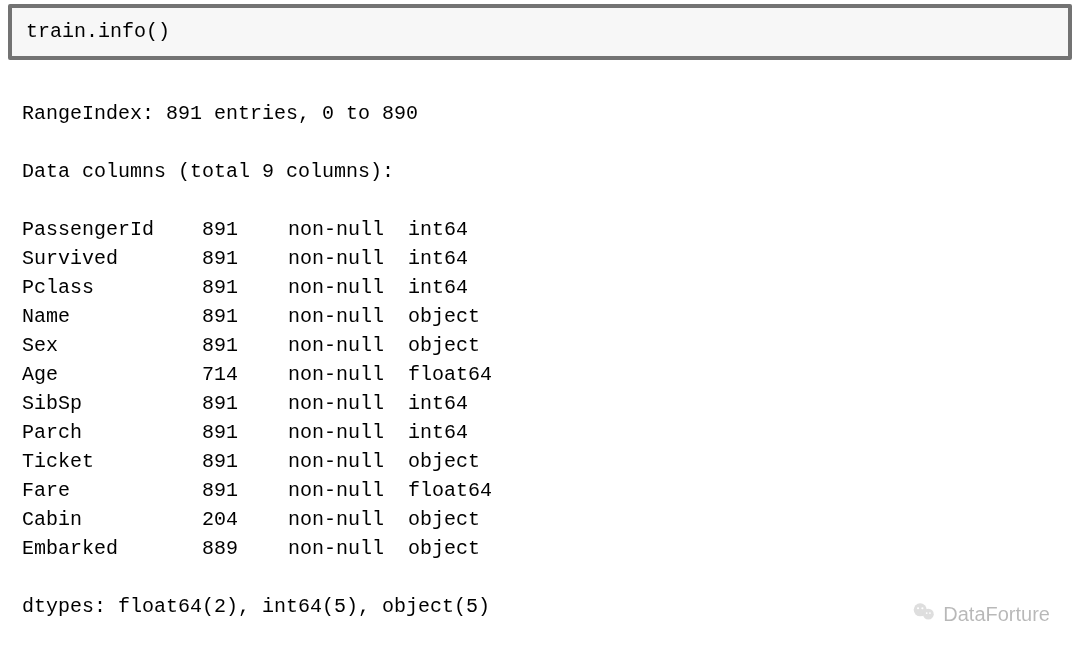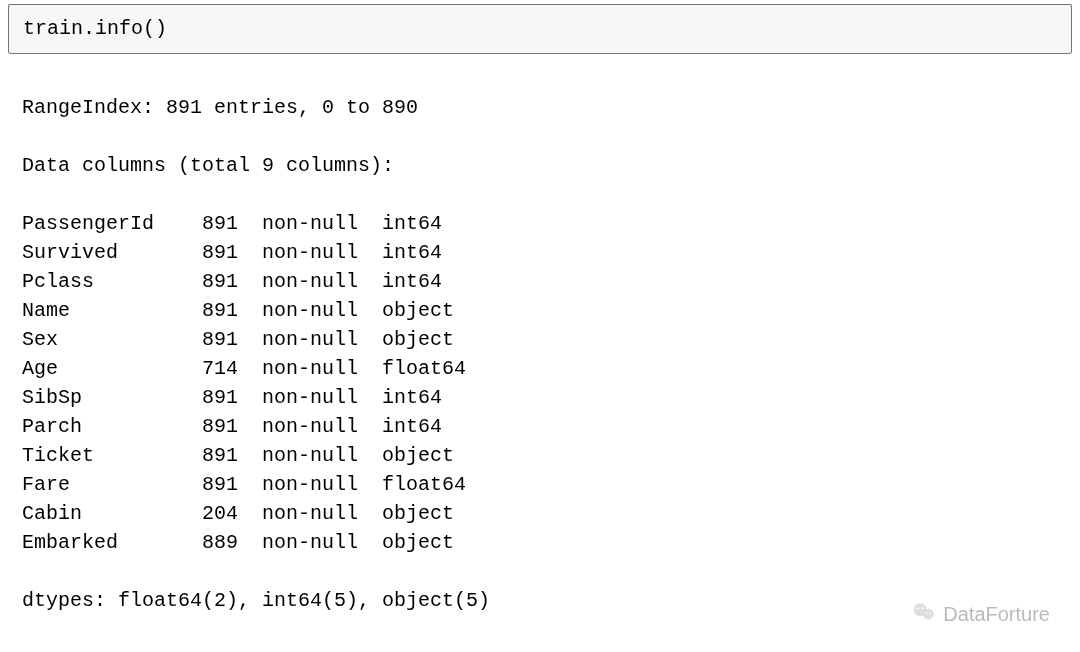--- a/index.html
+++ b/index.html
@@ -1,22 +1,22 @@
 <!DOCTYPE html>
 <html><head>
 <meta charset="utf-8">
 <style>
   html,body{margin:0;padding:0;width:1080px;height:652px;background:#fff;font-family:ui-monospace,Menlo,Consolas,"Courier New",monospace;color:#000;}
   .cell{padding:4px 8px 0 8px;}
-  .input-box{border:1px solid #737373;background:#f7f7f7;border-radius:2px;padding:10px 14px;font-size:20px;line-height:1.4;}
+  .input-box{border:4px solid #737373;background:#f7f7f7;border-radius:2px;padding:10px 14px;font-size:20px;line-height:1.4;}
   .output{padding:10px 14px 0 14px;font-size:20px;line-height:1.45;white-space:pre;}
   .col{display:inline-block;}
   .c-name{width:15ch;}
   .c-count{width:4ch;text-align:left;}
-  .c-nn{width:10ch;}
+  .c-nn{width:10ch;margin-left:26px;}
   .c-dtype{}
   .watermark{position:fixed;right:30px;bottom:22px;display:flex;align-items:center;gap:6px;opacity:.28;font-family:-apple-system,Helvetica,Arial,sans-serif;font-size:20px;color:#000000;}
   .watermark svg{width:26px;height:26px;}
 </style>
 </head>
 <body>
 
 <div class="cell">
   <div class="input-box">
     <span>train.info()</span>

